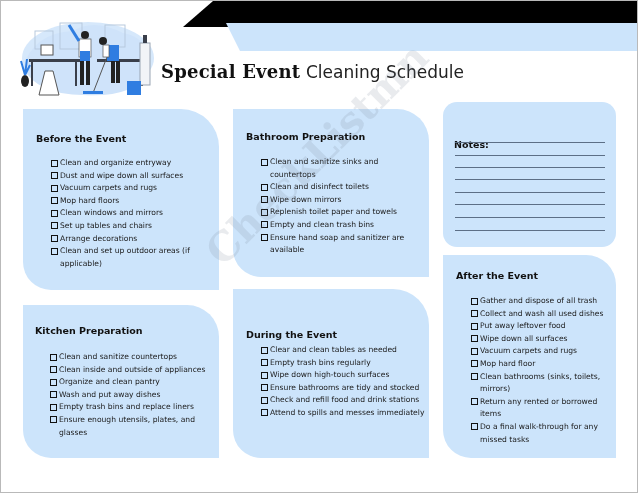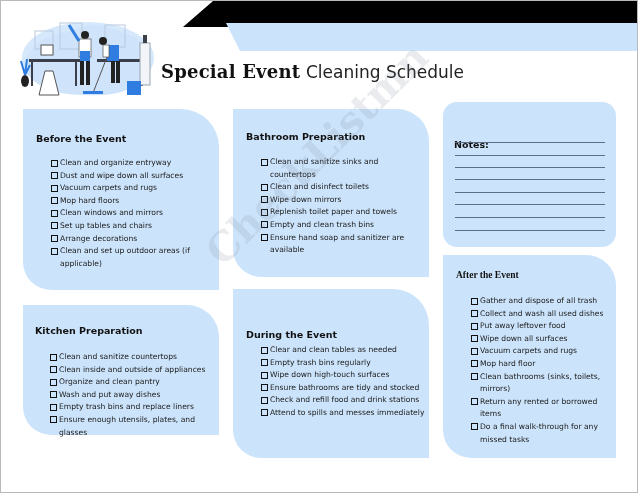--- a/index.html
+++ b/index.html
@@ -24,21 +24,21 @@
     
     .card { position: absolute; background: #cce4fb; }
     .card h3 { position: absolute; font-size: 9.5px; font-weight: bold; font-family: "DejaVu Sans", sans-serif; color: #111; white-space: nowrap; }
     .card ul { position: absolute; list-style: none; }
     .card li { position: relative; font-size: 7.6px; line-height: 12.6px; color: #1a1a1a; padding-left: 9px; }
     .card li .box { position: absolute; left: 0; top: 2.5px; width: 7px; height: 7px; border: 1.4px solid #111; background: transparent; }
 
     .c-before { left: 22px; top: 108px; width: 196px; height: 181px; border-radius: 0 38px 0 28px; }
     .c-bath { left: 232px; top: 108px; width: 196px; height: 168px; border-radius: 0 32px 0 28px; }
     .c-notes { left: 442px; top: 101px; width: 173px; height: 145px; border-radius: 14px; }
-    .c-kitchen { left: 22px; top: 304px; width: 196px; height: 130px; border-radius: 0 32px 0 28px; }
+    .c-kitchen { left: 22px; top: 304px; width: 196px; height: 153px; border-radius: 0 32px 0 28px; }
     .c-during { left: 232px; top: 288px; width: 196px; height: 169px; border-radius: 0 36px 0 28px; }
     .c-after { left: 442px; top: 254px; width: 173px; height: 203px; border-radius: 0 30px 0 28px; }
 
     .notes-line { position: absolute; left: 12px; width: 150px; height: 1px; background: #5c6f86; }
 
     .watermark { position: absolute; left: 195px; top: 240px; font-family: "DejaVu Serif", serif; font-weight: bold; font-size: 40px; color: rgba(120,130,150,0.16); transform: rotate(-45deg); transform-origin: left top; white-space: nowrap; pointer-events: none; }
   </style>
 </head>
 <body>
 
@@ -148,21 +148,21 @@
       <li><span class="box"></span><span>Clear and clean tables as needed</span></li>
       <li><span class="box"></span><span>Empty trash bins regularly</span></li>
       <li><span class="box"></span><span>Wipe down high-touch surfaces</span></li>
       <li><span class="box"></span><span>Ensure bathrooms are tidy and stocked</span></li>
       <li><span class="box"></span><span>Check and refill food and drink stations</span></li>
       <li><span class="box"></span><span>Attend to spills and messes immediately</span></li>
     </ul>
   </div>
 
   <div class="card c-after">
-    <h3 style="left:13px; top:15px;font-family:Liberation Serif, serif;">After the Event</h3>
+    <h3 style="left:13px; top:15px;">After the Event</h3>
     <ul style="left:28px; top:40px; width:140px;">
       <li><span class="box"></span><span>Gather and dispose of all trash</span></li>
       <li><span class="box"></span><span>Collect and wash all used dishes</span></li>
       <li><span class="box"></span><span>Put away leftover food</span></li>
       <li><span class="box"></span><span>Wipe down all surfaces</span></li>
       <li><span class="box"></span><span>Vacuum carpets and rugs</span></li>
       <li><span class="box"></span><span>Mop hard floor</span></li>
       <li><span class="box"></span><span>Clean bathrooms (sinks, toilets, mirrors)</span></li>
       <li><span class="box"></span><span>Return any rented or borrowed items</span></li>
       <li><span class="box"></span><span>Do a final walk-through for any missed tasks</span></li>

